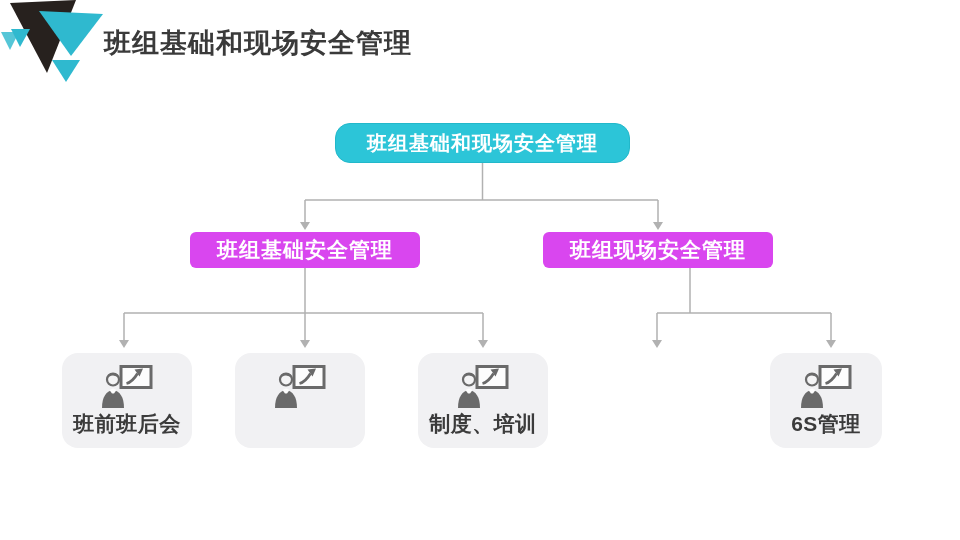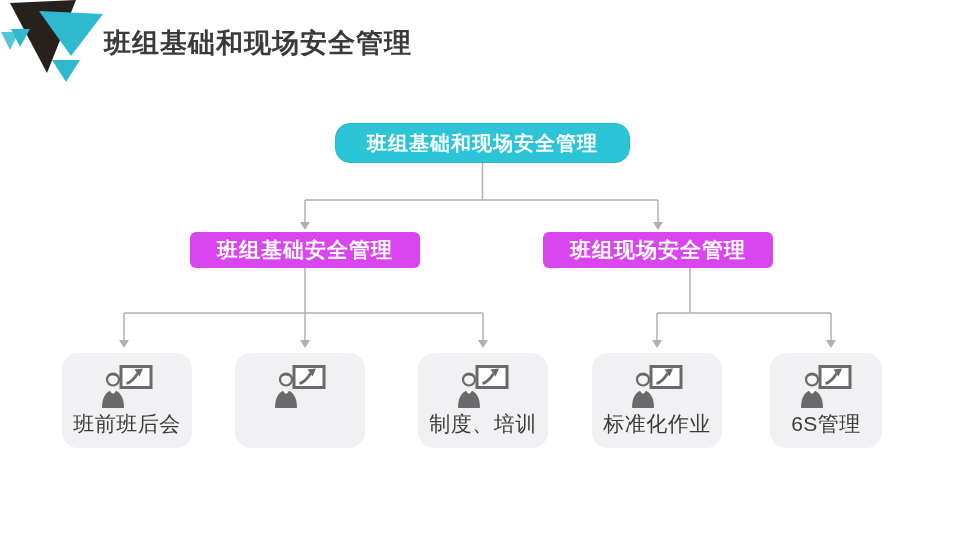--- a/index.html
+++ b/index.html
@@ -27,21 +27,21 @@
   }
   .node-branch.left{left:190px;}
   .node-branch.right{left:543px;}
   .connectors{position:absolute;left:0;top:0;width:960px;height:540px;pointer-events:none;}
   .leaf{
     position:absolute;top:353px;width:130px;height:95px;border-radius:16px;
     background:#f1f1f3;display:flex;flex-direction:column;align-items:center;
   }
   .leaf .leaf-icon{margin-top:11px;width:54px;height:44px;flex:none;}
   .leaf .leaf-label{
-    margin-top:2px;font-size:21px;font-weight:400;color:#3b3b3b;
+    margin-top:2px;font-size:21px;font-weight:700;color:#3b3b3b;
     letter-spacing:0.5px;white-space:nowrap;
   }
   .leaf-1{left:62px;}
   .leaf-2{left:235px;}
   .leaf-3{left:418px;}
   .leaf-4{left:592px;}
   .leaf-5{left:770px;width:112px;}
 </style>
 </head>
 <body>
@@ -124,33 +124,20 @@
       <polygon points="34.5,5.5 43,4.5 39.5,12.5" fill="#6a6a6a"></polygon>
       <circle cx="13" cy="15.5" r="6" fill="#f4f4f5" stroke="#6a6a6a" stroke-width="2.2"></circle>
       <path d="M7 15.5 Q7 9 13 9 Q19 9 19 14.5 Q16 11.5 13 11.5 Q9 11.5 7 15.5 Z" fill="#6a6a6a"></path>
       <path d="M2 44 C2 33 6 27.5 13 25.5 C20 27.5 24 33 24 44 Z" fill="#6a6a6a"></path>
       <path d="M9.5 26 L13 31 L16.5 26 L13 24.5 Z" fill="#fdfdfd"></path>
       <path d="M12 29.5 L14 29.5 L15 34.5 L13 37.5 L11.2 34.5 Z" fill="#6a6a6a"></path>
     </svg>
     <div class="leaf-label">制度、培训</div>
   </div>
 
-  <div class="leaf leaf-4">
-    <svg class="leaf-icon" viewBox="0 0 54 44" aria-hidden="true">
-      <rect x="21" y="2.5" width="30" height="21" fill="#fdfdfd" stroke="#6a6a6a" stroke-width="3"></rect>
-      <path d="M26.5 19.5 C30.5 18.5 34.5 14.5 37.5 9.5" stroke="#6a6a6a" stroke-width="2.8" fill="none"></path>
-      <polygon points="34.5,5.5 43,4.5 39.5,12.5" fill="#6a6a6a"></polygon>
-      <circle cx="13" cy="15.5" r="6" fill="#f4f4f5" stroke="#6a6a6a" stroke-width="2.2"></circle>
-      <path d="M7 15.5 Q7 9 13 9 Q19 9 19 14.5 Q16 11.5 13 11.5 Q9 11.5 7 15.5 Z" fill="#6a6a6a"></path>
-      <path d="M2 44 C2 33 6 27.5 13 25.5 C20 27.5 24 33 24 44 Z" fill="#6a6a6a"></path>
-      <path d="M9.5 26 L13 31 L16.5 26 L13 24.5 Z" fill="#fdfdfd"></path>
-      <path d="M12 29.5 L14 29.5 L15 34.5 L13 37.5 L11.2 34.5 Z" fill="#6a6a6a"></path>
-    </svg>
-    <div class="leaf-label">标准化作业</div>
-  </div>
 
   <div class="leaf leaf-5">
     <svg class="leaf-icon" viewBox="0 0 54 44" aria-hidden="true">
       <rect x="21" y="2.5" width="30" height="21" fill="#fdfdfd" stroke="#6a6a6a" stroke-width="3"></rect>
       <path d="M26.5 19.5 C30.5 18.5 34.5 14.5 37.5 9.5" stroke="#6a6a6a" stroke-width="2.8" fill="none"></path>
       <polygon points="34.5,5.5 43,4.5 39.5,12.5" fill="#6a6a6a"></polygon>
       <circle cx="13" cy="15.5" r="6" fill="#f4f4f5" stroke="#6a6a6a" stroke-width="2.2"></circle>
       <path d="M7 15.5 Q7 9 13 9 Q19 9 19 14.5 Q16 11.5 13 11.5 Q9 11.5 7 15.5 Z" fill="#6a6a6a"></path>
       <path d="M2 44 C2 33 6 27.5 13 25.5 C20 27.5 24 33 24 44 Z" fill="#6a6a6a"></path>
       <path d="M9.5 26 L13 31 L16.5 26 L13 24.5 Z" fill="#fdfdfd"></path>

